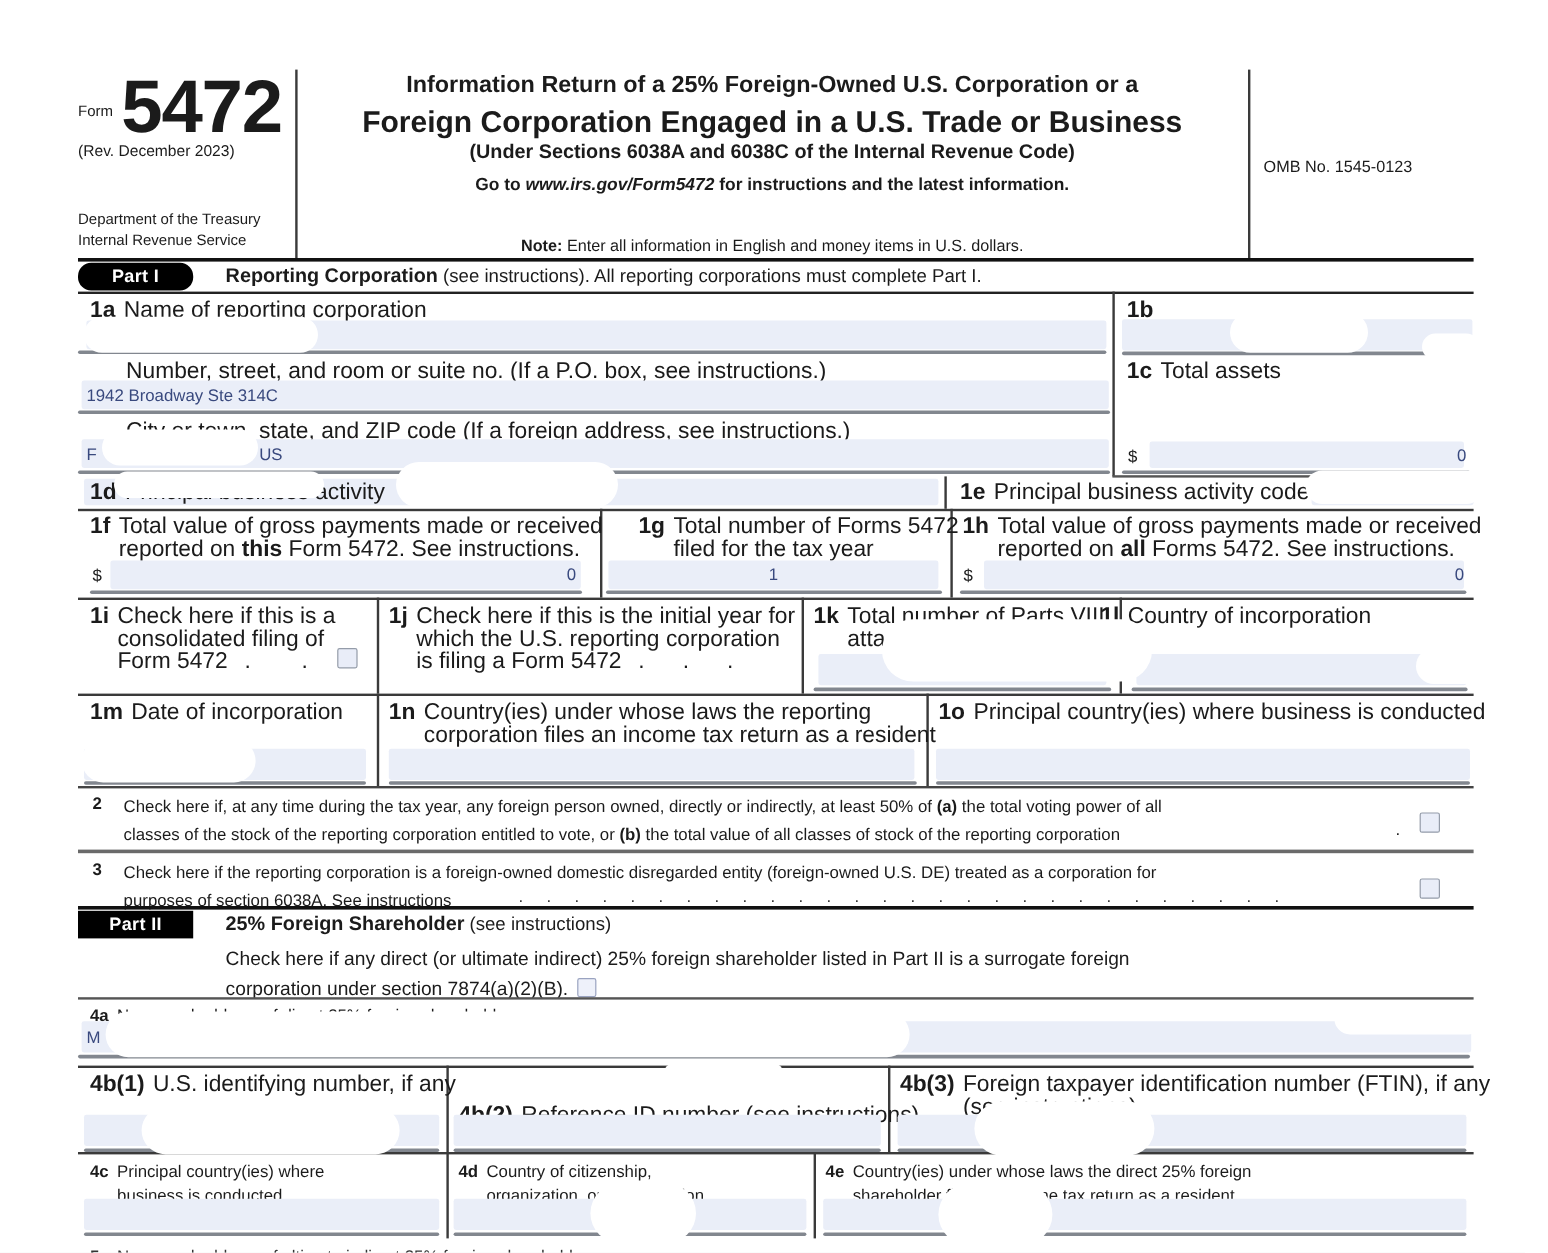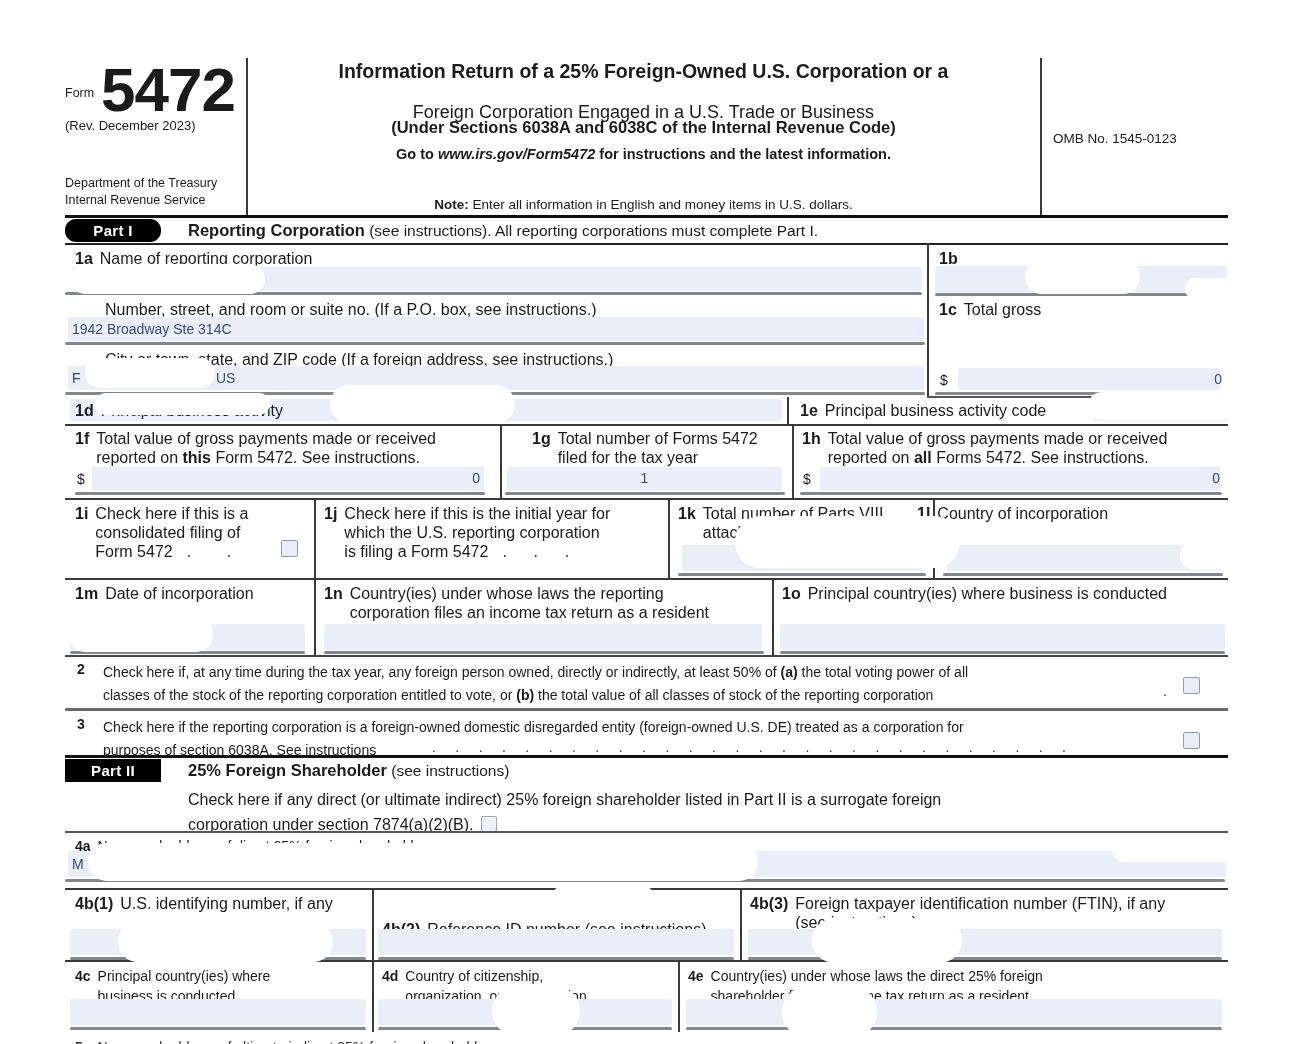--- a/index.html
+++ b/index.html
@@ -8,21 +8,21 @@
   .abs{position:absolute;}
   .hline{position:absolute;background:#3a3a3a;}
   .vline{position:absolute;background:#3a3a3a;width:1.5px;}
   .uline{position:absolute;height:3px;background:#82878f;border-radius:3px;}
   .vbar{position:absolute;background:#eaeef8;border-radius:2px;}
   .smudge{position:absolute;background:#ffffff;border-radius:40px;}
   .band{position:absolute;left:65px;width:96px;height:23px;background:#000;color:#fff;
         font-weight:bold;font-size:15px;text-align:center;line-height:23px;letter-spacing:.3px;}
   .bandtitle{position:absolute;left:188px;font-size:15.5px;}
   .bandtitle b{font-size:16.5px;}
-  .fl{position:absolute;display:flex;align-items:flex-start;font-size:16px;line-height:19px;}
+  .fl{position:absolute;display:flex;align-items:flex-start;font-size:19px;line-height:19px;}
   .fl .num{font-weight:bold;margin-right:7px;white-space:nowrap;}
   .fl .txt{white-space:nowrap;}
   .lg{font-size:14px;line-height:20px;}
   .blue{color:#39497e;}
   .val{position:absolute;font-size:14px;color:#39497e;white-space:pre;}
   .dol{position:absolute;font-size:14px;color:#1b1b1b;}
   .cb{position:absolute;width:15px;height:15px;background:#e9edf8;border:1.6px solid #949ca9;border-radius:2px;}
   .dots{white-space:pre;padding-left:14px;}
   .bigtext{font-size:14px;line-height:22.5px;white-space:nowrap;}
   .htxt{position:absolute;left:247px;width:793px;text-align:center;}
@@ -37,21 +37,21 @@
   <div class="abs" style="left:65px;top:118px;font-size:13px;">(Rev. December 2023)</div>
   <div class="abs" style="left:65px;top:175px;font-size:12.5px;line-height:17px;">
     <div>Department of the Treasury</div>
     <div>Internal Revenue Service</div>
   </div>
 
   <div class="vline" style="left:246px;top:58px;height:157px;"></div>
   <div class="vline" style="left:1040px;top:58px;height:157px;"></div>
 
   <div class="htxt" style="top:60px;font-size:19.5px;font-weight:bold;">Information Return of a 25% Foreign-Owned U.S. Corporation or a</div>
-  <div class="htxt" style="top:102px;font-size:18px;font-weight:normal;">Foreign Corporation Engaged in a U.S. Trade or Business</div>
+  <div class="htxt" style="top:88px;font-size:25px;font-weight:bold;">Foreign Corporation Engaged in a U.S. Trade or Business</div>
   <div class="htxt" style="top:118px;font-size:16.5px;font-weight:bold;">(Under Sections 6038A and 6038C of the Internal Revenue Code)</div>
   <div class="htxt" style="top:146px;font-size:14.5px;font-weight:bold;"><span>Go to </span><i>www.irs.gov/Form5472</i><span> for instructions and the latest information.</span></div>
 
 
   <div class="htxt" style="top:197px;font-size:13.5px;"><b>Note:</b><span> Enter all information in English and money items in U.S. dollars.</span></div>
 
   <div class="abs" style="left:1053px;top:131px;font-size:13.5px;">OMB No. 1545-0123</div>
 
   <div class="hline" style="left:65px;top:215px;width:1163px;height:3px;background:#111;"></div>
 
@@ -76,21 +76,21 @@
 
   <div class="fl" style="left:105px;top:300px;">
       <span class="txt">Number, street, and room or suite no. (If a P.O. box, see instructions.)</span>
     </div>
   <div class="vbar" style="left:68px;top:317px;width:856px;height:24px;"></div>
   <div class="val" style="left:72px;top:321px;">1942 Broadway Ste 314C</div>
   <div class="uline" style="left:65px;top:342px;width:860px;"></div>
 
   <div class="fl" style="left:939px;top:300px;">
     <span class="num">1c</span>
-      <span class="txt">Total gross</span>
+      <span class="txt">Total assets</span>
   </div>
 
   <div class="fl" style="left:105px;top:350px;">
       <span class="txt">City or town, state, and ZIP code (If a foreign address, see instructions.)</span>
     </div>
   <div class="vbar" style="left:68px;top:366px;width:856px;height:24px;"></div>
   <div class="val" style="left:72px;top:370px;">F</div>
   <div class="val" style="left:216px;top:370px;">US</div>
   <div class="uline" style="left:65px;top:392px;width:860px;"></div>
 

